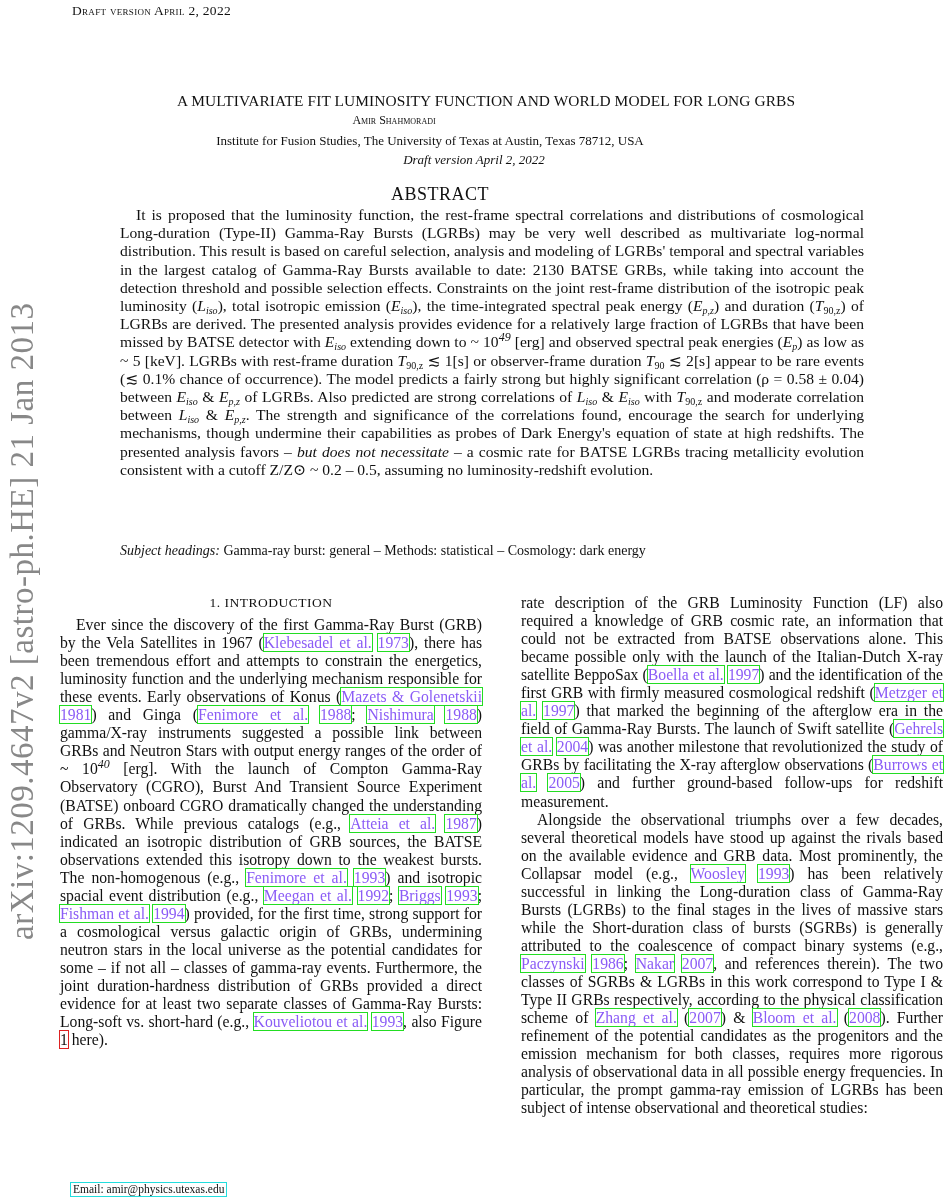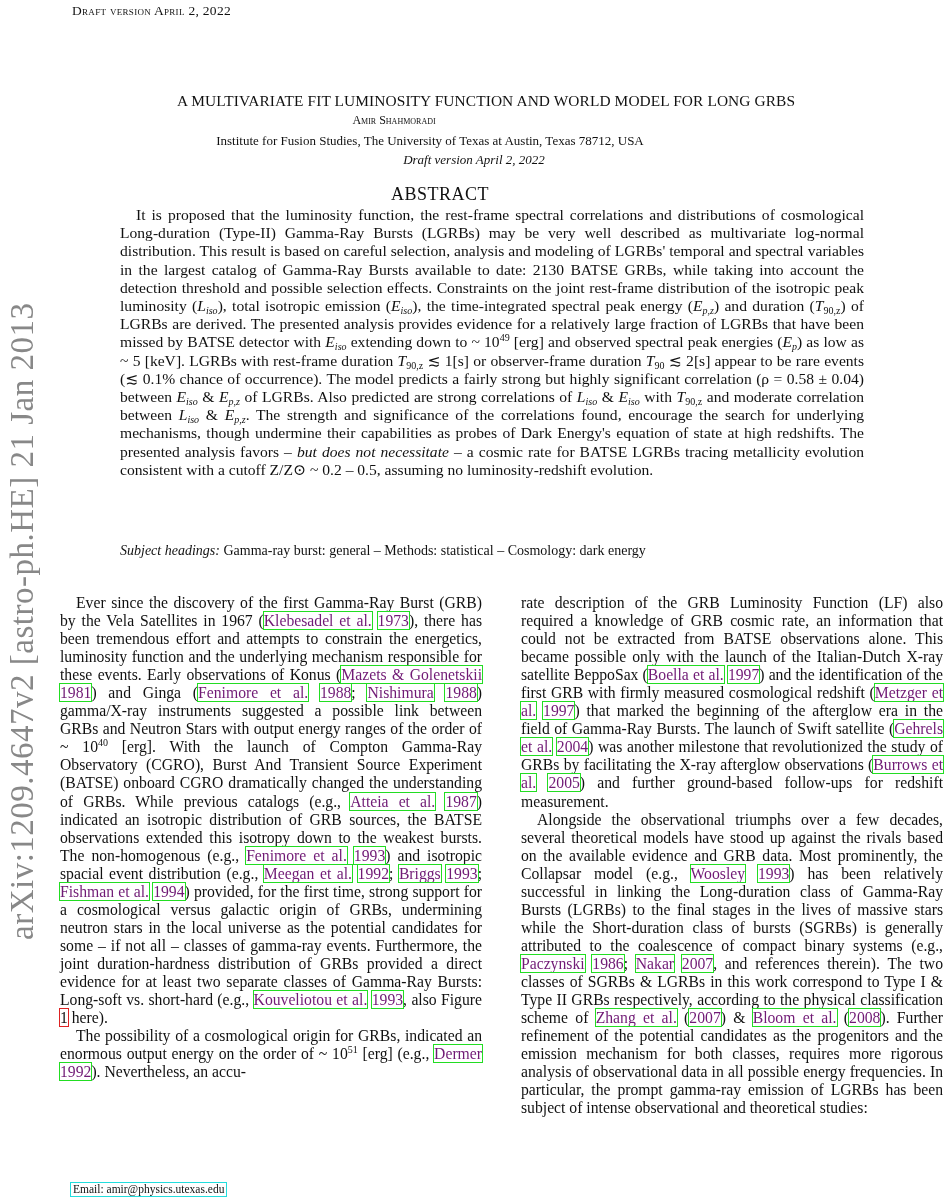--- a/index.html
+++ b/index.html
@@ -30,29 +30,29 @@
   }
   .subject { position: absolute; left: 120px; width: 744px; top: 542px; font-size: 14px; line-height: 18.2px; }
   .subject .lab { font-style: italic; }
   .col {
     position: absolute; top: 594px; font-size: 15.7px; line-height: 18.05px; text-align: justify;
   }
   .col.left { left: 60px; width: 422px; }
   .col.right { left: 521px; width: 422px; top: 594px; }
   .sec-head { text-align: center; font-size: 13.5px; letter-spacing: 0.5px; margin-bottom: 4px; }
   .p { text-indent: 16px; margin: 0; }
-  .cite { outline: 1.5px solid #22dd22; outline-offset: 0px; color: #701a75; }
+  .cite { outline: 1.5px solid #22dd22; outline-offset: 0px; color: #8b5cf6; }
   .figref { outline: 1.5px solid #dd2222; color: #111; }
   .email {
     position: absolute; left: 71px; top: 1183px; font-size: 11.5px; line-height: 13px;
     outline: 1.5px solid #22dddd; padding: 0 2px; color: #111;
   }
   i.m { font-style: italic; }
   sub { font-size: 10px; vertical-align: -3px; line-height: 0; font-family: Liberation Serif, serif; }
-  sup { font-size: 10px; vertical-align: 6px; line-height: 0; }
+  sup { font-size: 12px; vertical-align: 6px; line-height: 0; font-style: italic; }
 </style>
 </head>
 <body>
 
 <div class="header serif">
   <div class="sc">Draft version April 2, 2022</div>
 </div>
 
 <div class="arxiv">arXiv:1209.4647v2  [astro-ph.HE]  21 Jan 2013</div>
 
@@ -61,22 +61,22 @@
 <div class="affil serif">Institute for Fusion Studies, The University of Texas at Austin, Texas 78712, USA</div>
 <div class="date serif">Draft version April 2, 2022</div>
 
 <div class="abs-head serif">ABSTRACT</div>
 
 <div class="abstract serif"><span>It is proposed that the luminosity function, the rest-frame spectral correlations and distributions of cosmological Long-duration (Type-II) Gamma-Ray Bursts (LGRBs) may be very well described as multivariate log-normal distribution. This result is based on careful selection, analysis and modeling of LGRBs' temporal and spectral variables in the largest catalog of Gamma-Ray Bursts available to date: 2130 BATSE GRBs, while taking into account the detection threshold and possible selection effects. Constraints on the joint rest-frame distribution of the isotropic peak luminosity (</span><i class="m">L</i><sub><i>iso</i></sub><span>), total isotropic emission (</span><i class="m">E</i><sub><i>iso</i></sub><span>), the time-integrated spectral peak energy (</span><i class="m">E</i><sub><i>p,z</i></sub><span>) and duration (</span><i class="m">T</i><sub>90,z</sub><span>) of LGRBs are derived. The presented analysis provides evidence for a relatively large fraction of LGRBs that have been missed by BATSE detector with </span><i class="m">E</i><sub><i>iso</i></sub><span> extending down to ~ 10</span><sup>49</sup><span> [erg] and observed spectral peak energies (</span><i class="m">E</i><sub><i>p</i></sub><span>) as low as ~ 5 [keV]. LGRBs with rest-frame duration </span><i class="m">T</i><sub>90,z</sub><span> ≲ 1[s] or observer-frame duration </span><i class="m">T</i><sub>90</sub><span> ≲ 2[s] appear to be rare events (≲ 0.1% chance of occurrence). The model predicts a fairly strong but highly significant correlation (ρ = 0.58 ± 0.04) between </span><i class="m">E</i><sub><i>iso</i></sub><span> &amp; </span><i class="m">E</i><sub><i>p,z</i></sub><span> of LGRBs. Also predicted are strong correlations of </span><i class="m">L</i><sub><i>iso</i></sub><span> &amp; </span><i class="m">E</i><sub><i>iso</i></sub><span> with </span><i class="m">T</i><sub>90,z</sub><span> and moderate correlation between </span><i class="m">L</i><sub><i>iso</i></sub><span> &amp; </span><i class="m">E</i><sub><i>p,z</i></sub><span>. The strength and significance of the correlations found, encourage the search for underlying mechanisms, though undermine their capabilities as probes of Dark Energy's equation of state at high redshifts. The presented analysis favors – </span><i>but does not necessitate</i><span> – a cosmic rate for BATSE LGRBs tracing metallicity evolution consistent with a cutoff Z/Z⊙ ~ 0.2 – 0.5, assuming no luminosity-redshift evolution.</span></div>
 
 <div class="subject serif"><span class="lab">Subject headings:</span><span> Gamma-ray burst: general – Methods: statistical – Cosmology: dark energy</span></div>
 
 <div class="col left serif">
+  <div class="sec-head">1. INTRODUCTION</div>
   <p class="p"><span>Ever since the discovery of the first Gamma-Ray Burst (GRB) by the Vela Satellites in 1967 (</span><a class="cite">Klebesadel et al.</a> <a class="cite">1973</a><span>), there has been tremendous effort and attempts to constrain the energetics, luminosity function and the underlying mechanism responsible for these events. Early observations of Konus (</span><a class="cite">Mazets &amp; Golenetskii</a> <a class="cite">1981</a><span>) and Ginga (</span><a class="cite">Fenimore et al.</a> <a class="cite">1988</a>; <a class="cite">Nishimura</a> <a class="cite">1988</a><span>) gamma/X-ray instruments suggested a possible link between GRBs and Neutron Stars with output energy ranges of the order of ~ 10</span><sup>40</sup><span> [erg]. With the launch of Compton Gamma-Ray Observatory (CGRO), Burst And Transient Source Experiment (BATSE) onboard CGRO dramatically changed the understanding of GRBs. While previous catalogs (e.g., </span><a class="cite">Atteia et al.</a> <a class="cite">1987</a><span>) indicated an isotropic distribution of GRB sources, the BATSE observations extended this isotropy down to the weakest bursts. The non-homogenous (e.g., </span><a class="cite">Fenimore et al.</a> <a class="cite">1993</a><span>) and isotropic spacial event distribution (e.g., </span><a class="cite">Meegan et al.</a> <a class="cite">1992</a>; <a class="cite">Briggs</a> <a class="cite">1993</a>; <a class="cite">Fishman et al.</a> <a class="cite">1994</a><span>) provided, for the first time, strong support for a cosmological versus galactic origin of GRBs, undermining neutron stars in the local universe as the potential candidates for some – if not all – classes of gamma-ray events. Furthermore, the joint duration-hardness distribution of GRBs provided a direct evidence for at least two separate classes of Gamma-Ray Bursts: Long-soft vs. short-hard (e.g., </span><a class="cite">Kouveliotou et al.</a> <a class="cite">1993</a><span>, also Figure </span><a class="figref">1</a><span> here).</span></p>
-  <p class="p"><span>The possibility of a cosmological origin for GRBs, indicated an enormous output energy on the order of ~ 10</span><sup>51</sup><span> [erg] (e.g., </span><a class="cite">Dermer</a> <a class="cite">1992</a><span>). Nevertheless, an accu-</span></p>
 </div>
 
 <div class="col right serif">
   <p class="p" style="text-indent:0"><span>rate description of the GRB Luminosity Function (LF) also required a knowledge of GRB cosmic rate, an information that could not be extracted from BATSE observations alone. This became possible only with the launch of the Italian-Dutch X-ray satellite BeppoSax (</span><a class="cite">Boella et al.</a> <a class="cite">1997</a><span>) and the identification of the first GRB with firmly measured cosmological redshift (</span><a class="cite">Metzger et al.</a> <a class="cite">1997</a><span>) that marked the beginning of the afterglow era in the field of Gamma-Ray Bursts. The launch of Swift satellite (</span><a class="cite">Gehrels et al.</a> <a class="cite">2004</a><span>) was another milestone that revolutionized the study of GRBs by facilitating the X-ray afterglow observations (</span><a class="cite">Burrows et al.</a> <a class="cite">2005</a><span>) and further ground-based follow-ups for redshift measurement.</span></p>
   <p class="p"><span>Alongside the observational triumphs over a few decades, several theoretical models have stood up against the rivals based on the available evidence and GRB data. Most prominently, the Collapsar model (e.g., </span><a class="cite">Woosley</a> <a class="cite">1993</a><span>) has been relatively successful in linking the Long-duration class of Gamma-Ray Bursts (LGRBs) to the final stages in the lives of massive stars while the Short-duration class of bursts (SGRBs) is generally attributed to the coalescence of compact binary systems (e.g., </span><a class="cite">Paczynski</a> <a class="cite">1986</a>; <a class="cite">Nakar</a> <a class="cite">2007</a><span>, and references therein). The two classes of SGRBs &amp; LGRBs in this work correspond to Type I &amp; Type II GRBs respectively, according to the physical classification scheme of </span><a class="cite">Zhang et al.</a> (<a class="cite">2007</a>)<span> &amp; </span><a class="cite">Bloom et al.</a> (<a class="cite">2008</a><span>). Further refinement of the potential candidates as the progenitors and the emission mechanism for both classes, requires more rigorous analysis of observational data in all possible energy frequencies. In particular, the prompt gamma-ray emission of LGRBs has been subject of intense observational and theoretical studies:</span></p>
 </div>
 
 <a class="email serif">Email: amir@physics.utexas.edu</a>
 
 </body></html>

